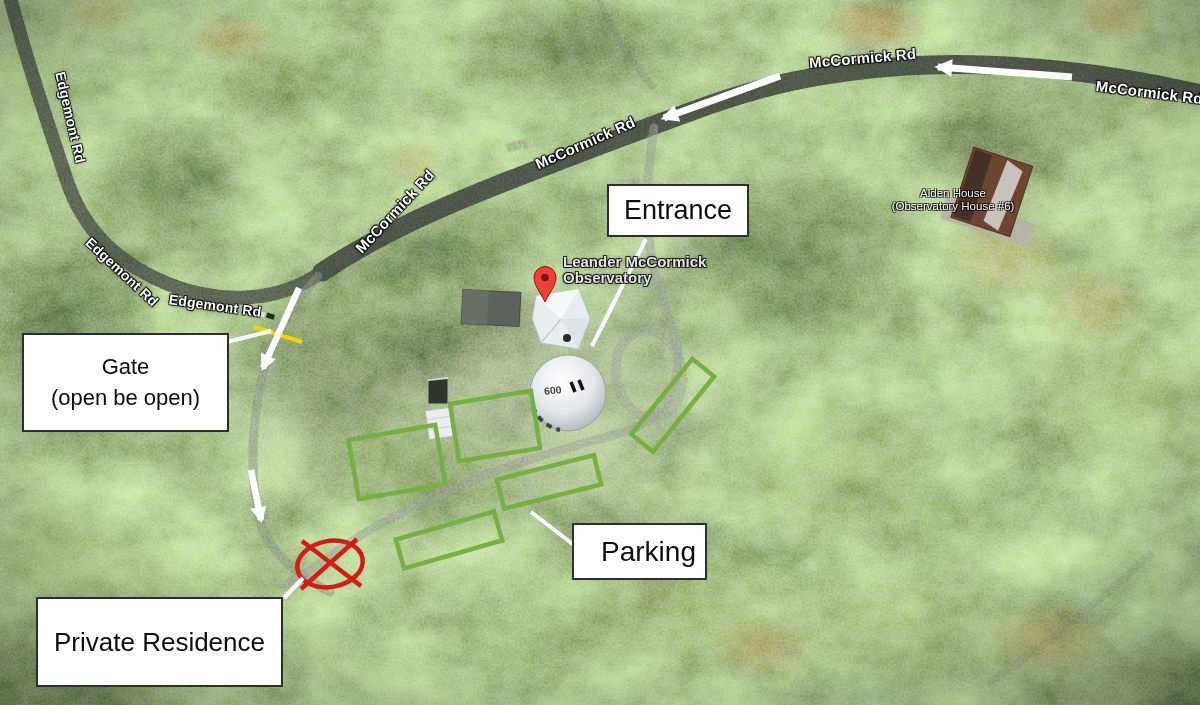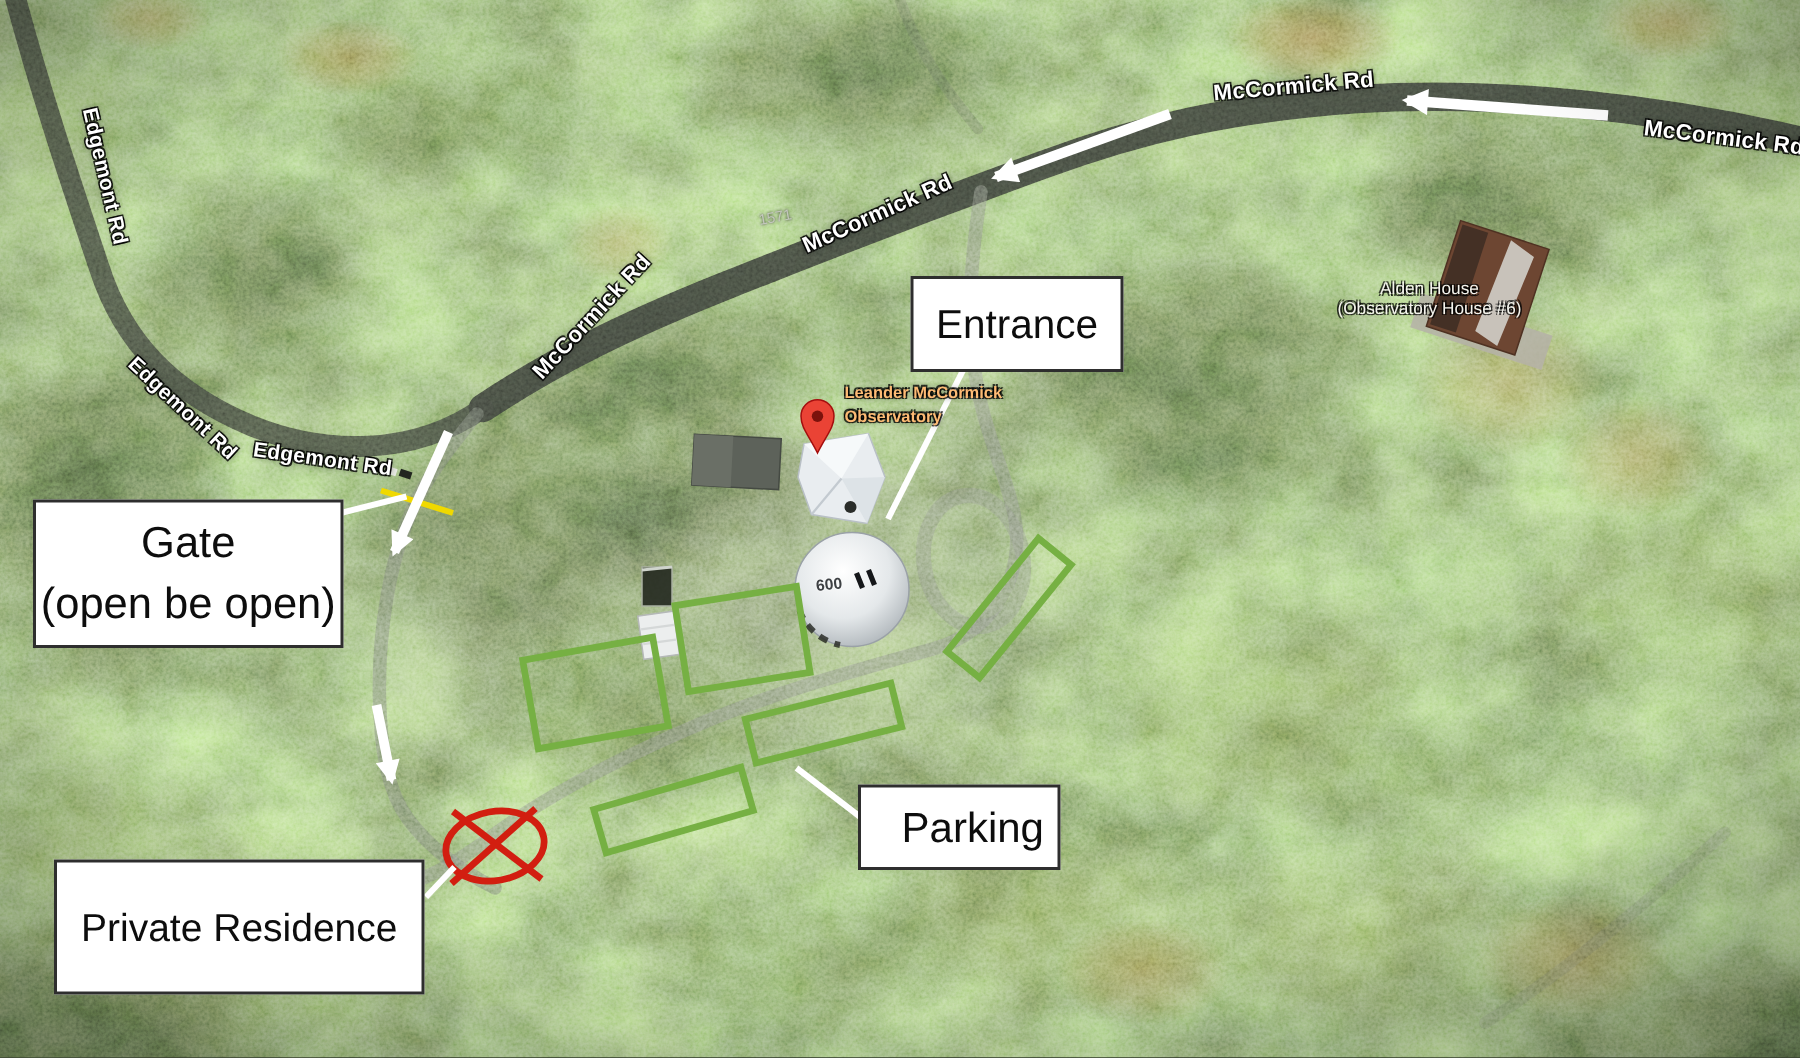--- a/index.html
+++ b/index.html
@@ -9,21 +9,21 @@
   }
   #stage svg{position:absolute;left:0;top:0;}
   
   .road-label{
     position:absolute;color:#fff;font-weight:700;font-size:15px;white-space:nowrap;
     transform-origin:0 50%;letter-spacing:.2px;
     text-shadow:-1px -1px 0 rgba(0,0,0,.8),1px -1px 0 rgba(0,0,0,.8),
                 -1px 1px 0 rgba(0,0,0,.8),1px 1px 0 rgba(0,0,0,.8),0 0 4px rgba(0,0,0,.6);
   }
   .poi-label{
-    position:absolute;color:#fdba74;font-weight:700;font-size:11px;line-height:16px;white-space:nowrap;
+    position:absolute;color:#e5e5e5;font-weight:700;font-size:15px;line-height:16px;white-space:nowrap;
     text-shadow:-1px -1px 0 rgba(0,0,0,.75),1px -1px 0 rgba(0,0,0,.75),
                 -1px 1px 0 rgba(0,0,0,.75),1px 1px 0 rgba(0,0,0,.75),0 0 4px rgba(0,0,0,.55);
   }
   .poi-small{
     position:absolute;color:#f4f4ee;font-size:11.5px;line-height:12.5px;text-align:center;white-space:nowrap;
     transform:translateX(-50%);
     text-shadow:-1px -1px 0 rgba(0,0,0,.7),1px -1px 0 rgba(0,0,0,.7),
                 -1px 1px 0 rgba(0,0,0,.7),1px 1px 0 rgba(0,0,0,.7);
   }
   .parcel-label{
@@ -34,24 +34,24 @@
     position:absolute;color:#3e4144;font-size:10.5px;font-weight:700;white-space:nowrap;transform-origin:0 50%;
     text-shadow:0 0 2px rgba(255,255,255,.85),0 0 1px rgba(255,255,255,.85);
   }
   
   .callout{
     position:absolute;background:#ffffff;border:2px solid #2e2e2e;box-sizing:border-box;
     color:#0d0d0d;display:flex;flex-direction:column;align-items:center;justify-content:center;
     text-align:center;
   }
   .callout .l1,.callout .l2{white-space:nowrap;}
-  #callout-entrance{left:607px;top:184px;width:142px;height:64px;font-size:27px;}
-  #callout-gate{left:22px;top:333px;width:207px;height:99px;font-size:29px;line-height:1.38;}
+  #callout-entrance{left:607px;top:184px;width:142px;height:53px;font-size:27px;}
+  #callout-gate{left:22px;top:333px;width:207px;height:99px;font-size:22px;line-height:1.38;}
   #callout-parking{left:572px;top:523px;width:135px;height:57px;font-size:28px;padding-left:18px;}
-  #callout-private{left:36px;top:573px;width:247px;height:90px;font-size:26px;line-height:1.5;}
+  #callout-private{left:36px;top:597px;width:247px;height:90px;font-size:26px;line-height:1.5;}
 </style>
 </head>
 <body>
 
 <div id="stage">
 
   <svg width="1200" height="705" viewBox="0 0 1200 705">
     <defs>
       <filter id="canopy" x="-5%" y="-5%" width="110%" height="110%">
         <feTurbulence type="fractalNoise" baseFrequency="0.013 0.017" numOctaves="5" seed="9"></feTurbulence>

